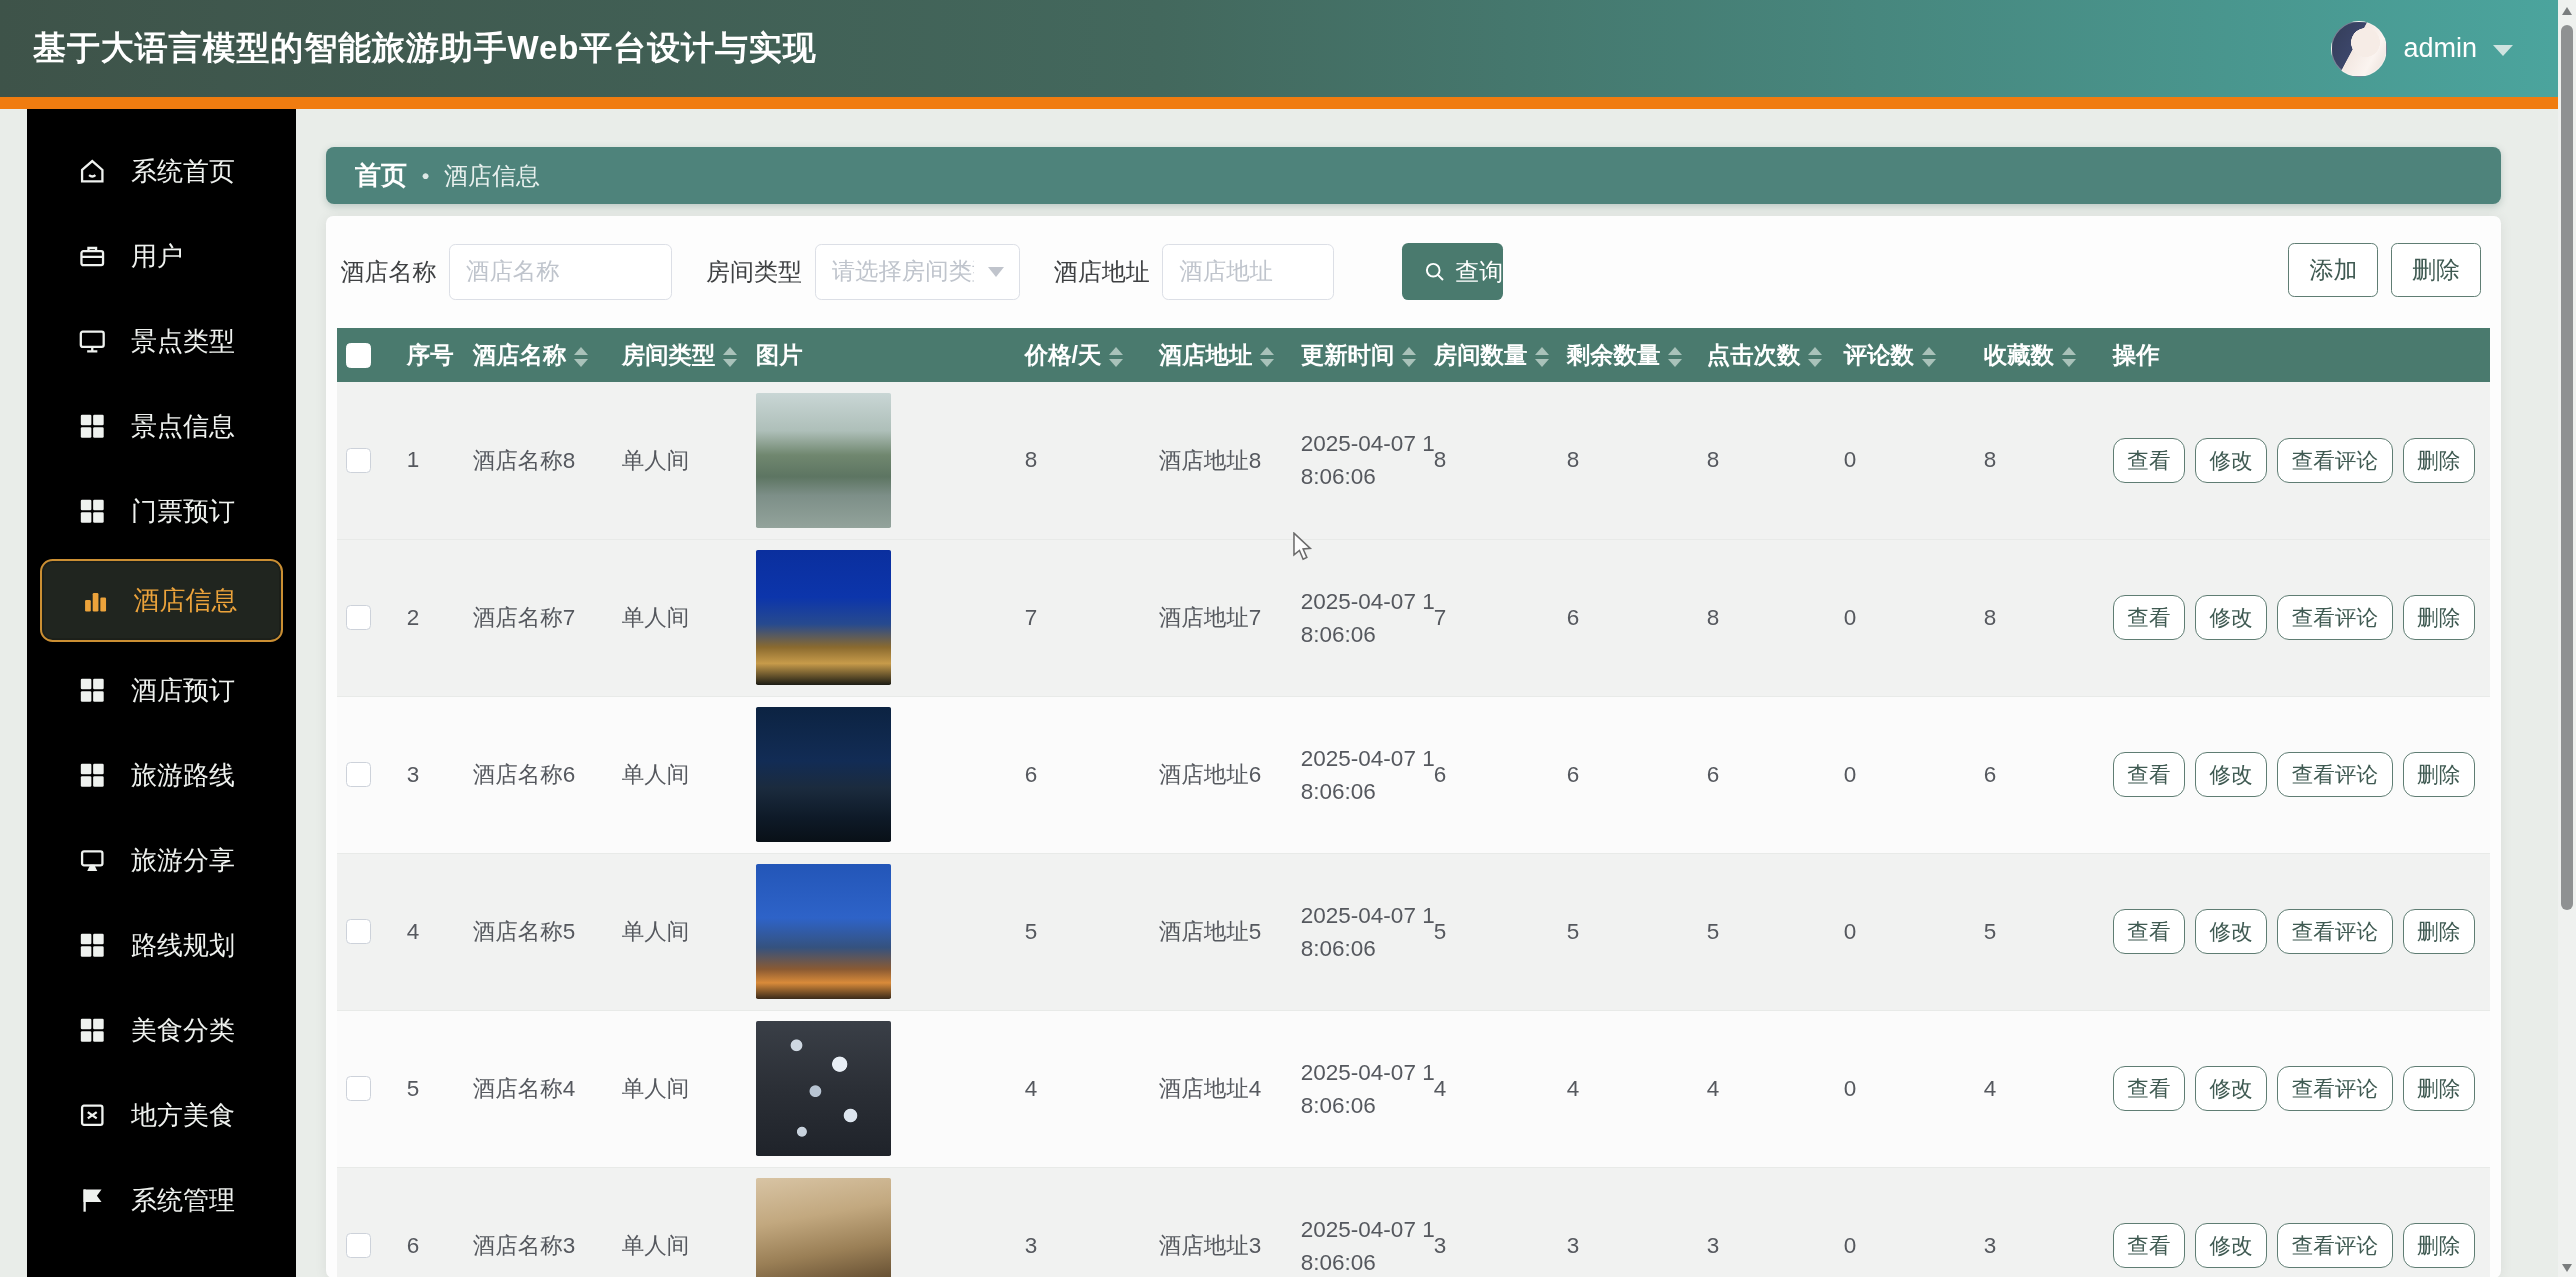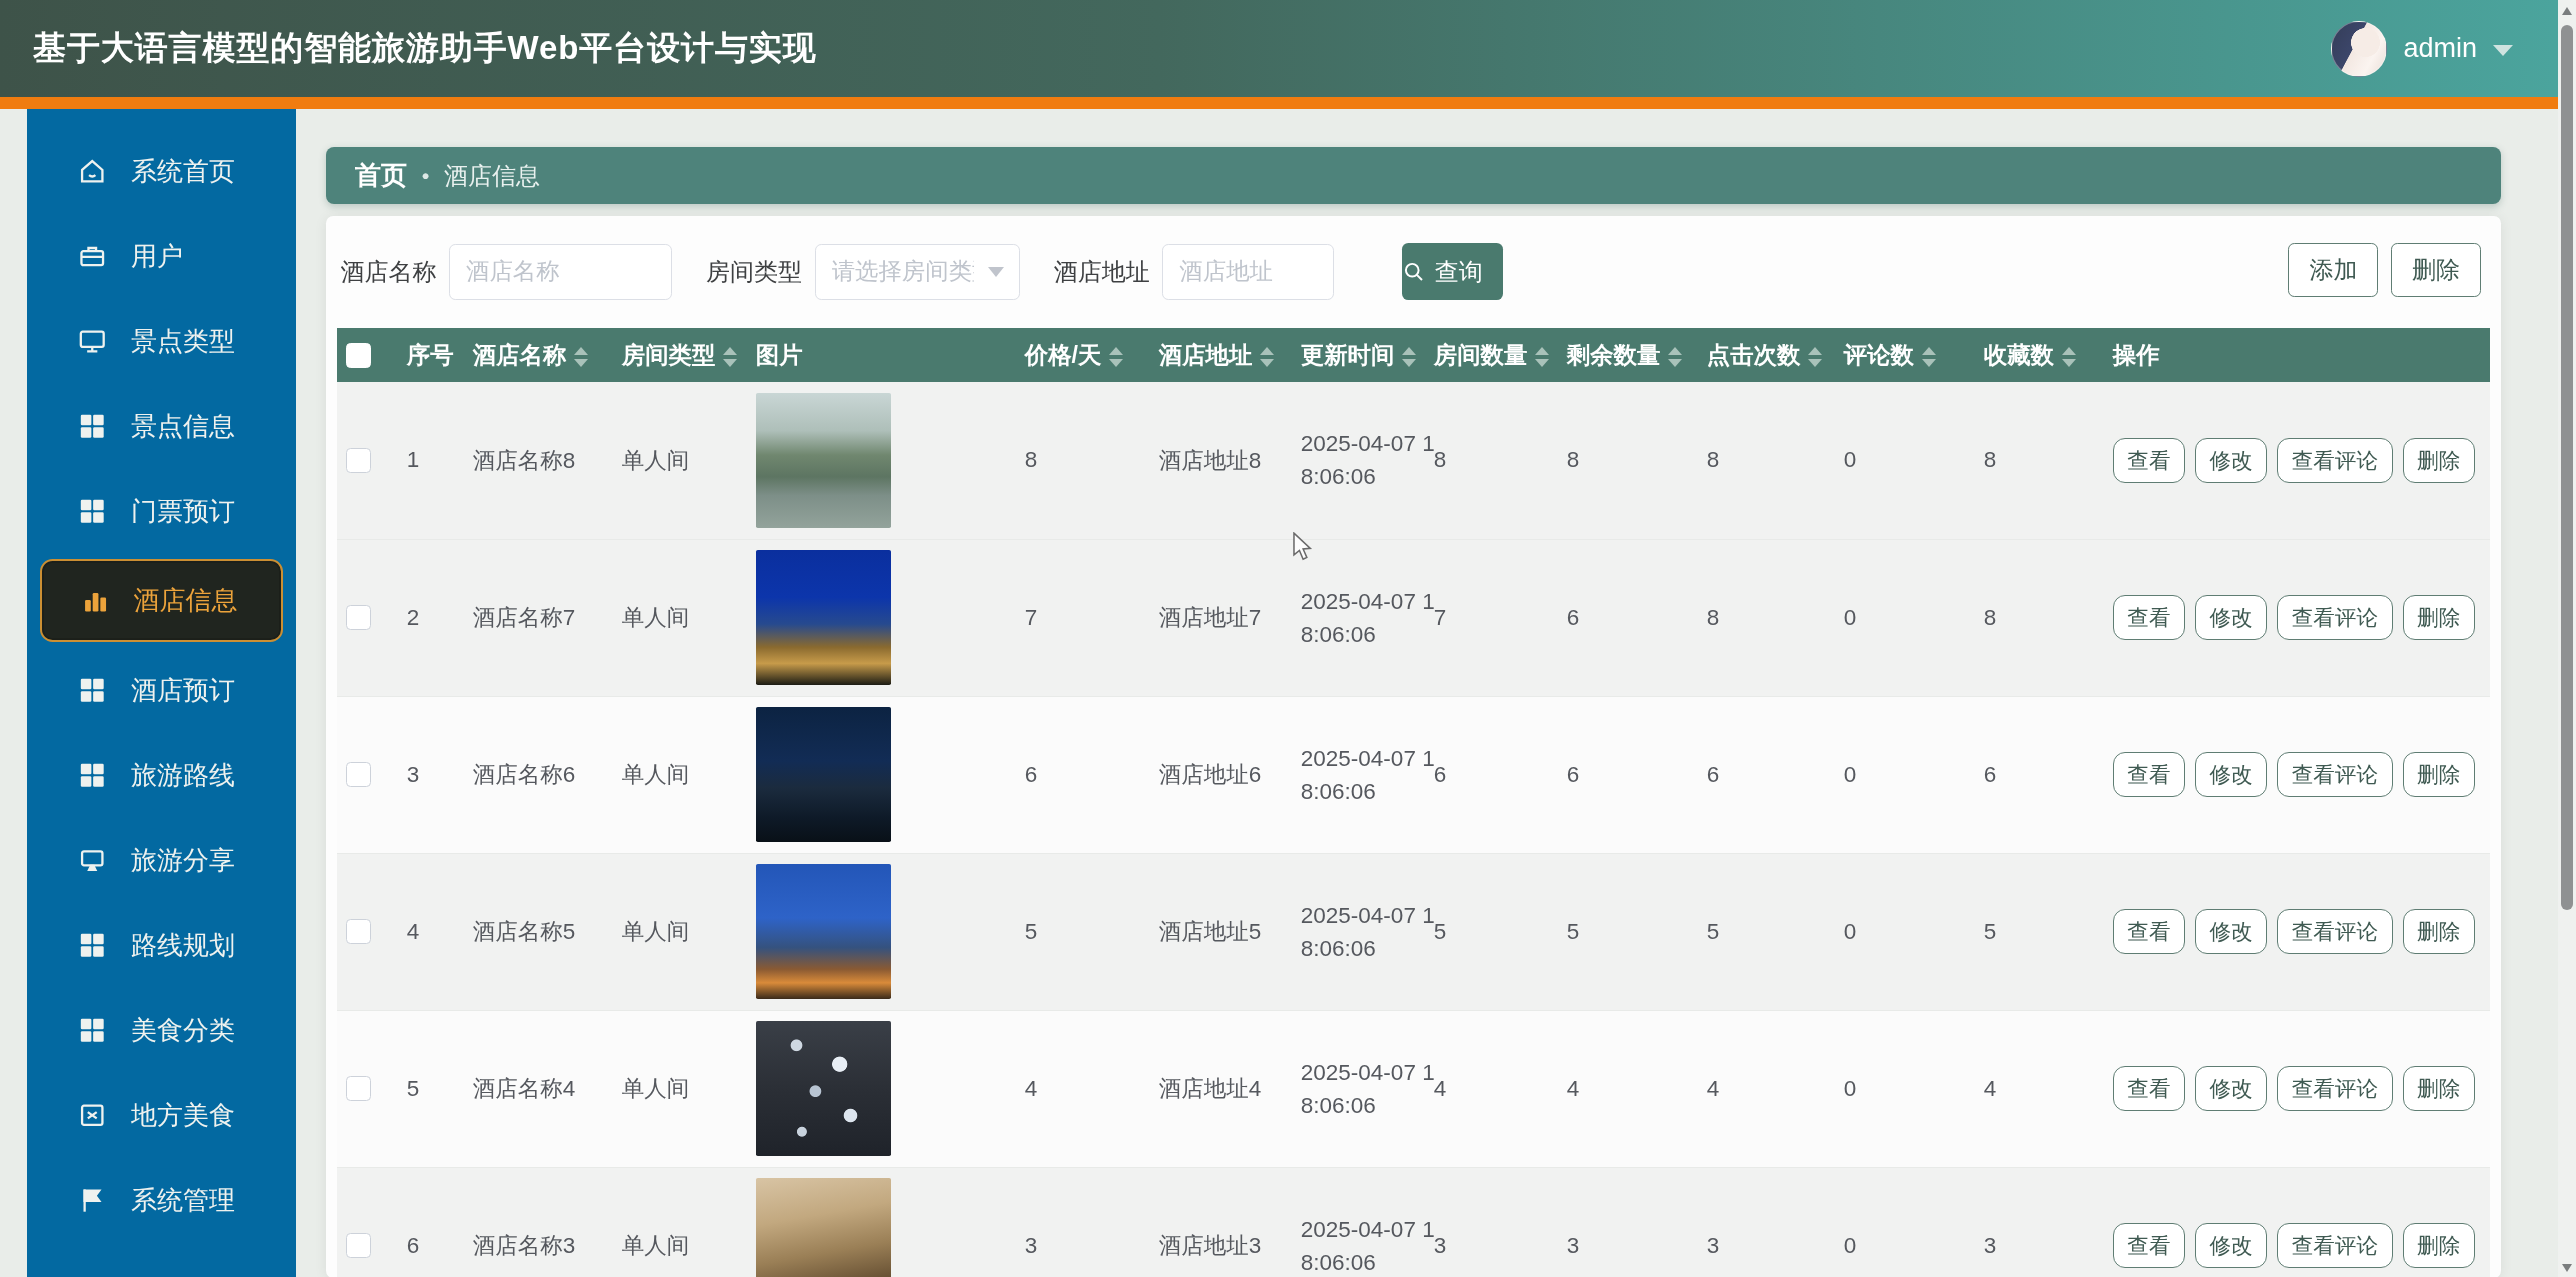--- a/index.html
+++ b/index.html
@@ -21,21 +21,21 @@
     background:
       radial-gradient(circle at 62% 38%, #f6ece6 0 30%, transparent 31%),
       linear-gradient(118deg,#343d58 0%,#3c466a 42%,#f3e8e2 43%,#fbf4f0 72%,#e8dcd6 100%);
     border:1.8px solid #ffffff55;
   }
   .user-name{ color:#fff; font-size:27px; }
   .caret-down{ width:0; height:0; border-left:10px solid transparent; border-right:10px solid transparent; border-top:11.7px solid #cfe3e0; margin-top:3.6px;}
   .orange-bar{ position:absolute; left:0; top:97px; width:2576px; height:11.7px; background:#F07C10; z-index:6;}
 
   
-  .sidebar{ position:absolute; left:27px; top:109px; width:269px; height:1169px; background:#0369a1; z-index:4; padding-top:20px;}
+  .sidebar{ position:absolute; left:27px; top:109px; width:269px; height:1169px; background:#000000; z-index:4; padding-top:20px;}
   .side-item{ height:85px; display:flex; align-items:center; padding-left:50px; color:#EFF2EF; font-size:26px; cursor:pointer;}
   .side-item .s-icon{ width:30.5px; height:30.5px; margin-right:23.4px; flex:0 0 30.5px; display:inline-flex;}
   .side-item .s-icon svg{ width:30.5px; height:30.5px;}
   .side-item.active{
     margin:5.4px 12.6px; padding-left:38px; height:83px;
     background:#20251F; border:2.7px solid #CB8F33; border-radius:12.6px;
     color:#ECA33B; box-shadow:0 0 0 1.8px #1b1f1a inset;
   }
 
   
@@ -64,21 +64,21 @@
   .f-input::placeholder{ color:#BFC4CC; }
   .w-name{ width:223px; margin-right:30.5px;}
   .w-addr{ width:172px;}
   .f-select{ position:relative; width:205px; margin-right:30.5px;}
   .f-select .f-input{ width:100%; padding-right:45px;}
   .sel-caret{ position:absolute; right:16px; top:23.4px; width:0; height:0;
     border-left:8px solid transparent; border-right:8px solid transparent; border-top:10px solid #C0C4CC;}
   .btn-query{
     margin-left:68px; width:101px; height:57px; background:#4A7A6E; color:#fff;
     border:none; border-radius:6.3px; font-size:24px; display:flex; align-items:center;
-    justify-content:flex-start; gap:9px; cursor:pointer;
+    justify-content:flex-end; gap:9px; cursor:pointer;
   }
   .btn-query svg{ width:23.4px; height:23.4px;}
   .add-del{ position:absolute; right:20px; top:0; display:flex; gap:12.6px;}
   .btn-outline{
     background:#fff; border:1.8px solid #5F7D73; border-radius:6.3px; color:#3F5A52;
     font-size:24px; height:54px; padding:0 20px; cursor:pointer;
     font-family:"Liberation Sans","DejaVu Sans",sans-serif;
   }
 
   

